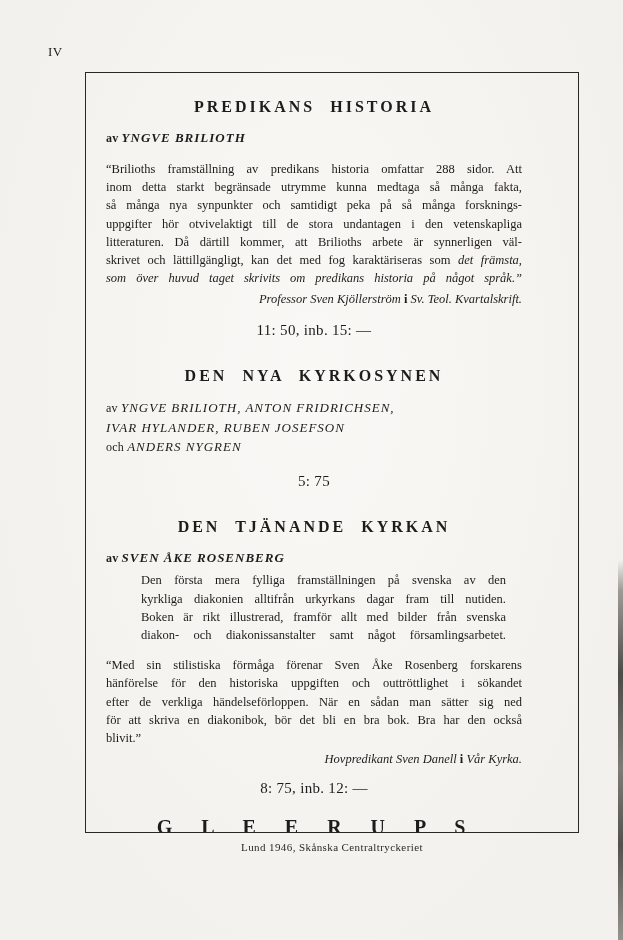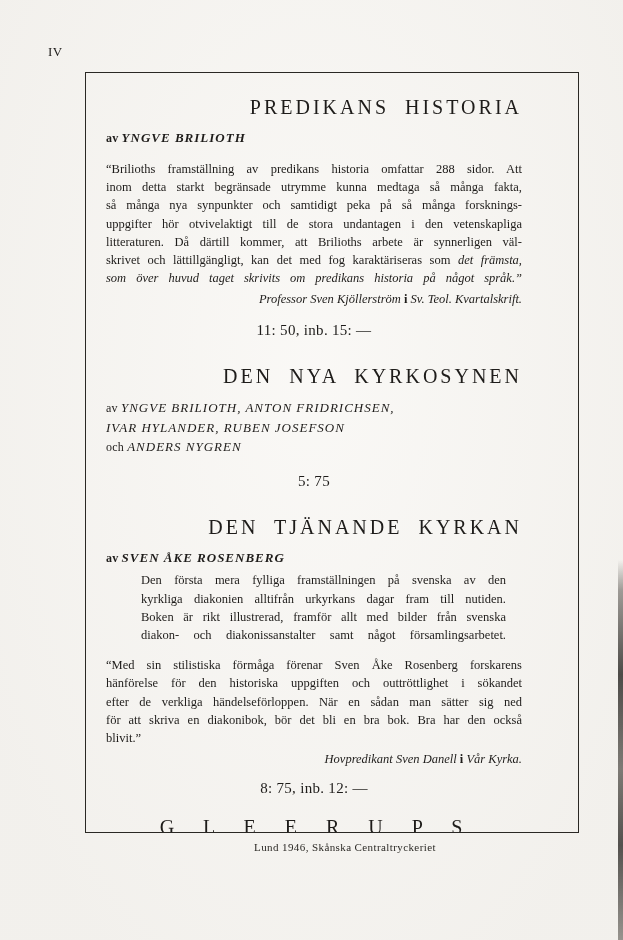--- a/index.html
+++ b/index.html
@@ -16,21 +16,21 @@
   }
   .page-number{position:absolute;left:48px;top:44px;font-size:13px;letter-spacing:0.5px;text-align:right;}
   .advert-box{
     position:absolute;left:85px;top:72px;width:494px;height:761px;
     border:1px solid #2a2824;
     box-sizing:border-box;
     padding:0 56px 0 20px;
     overflow:hidden;
   }
   .book-title{
-    text-align:right;font-weight:400;font-size:20px;line-height:20px;
+    text-align:center;font-weight:700;font-size:16px;line-height:20px;
     letter-spacing:3px;word-spacing:8px;margin-top:24px;
   }
   .t2{margin-top:26px;}
   .t3{margin-top:26px;}
   .byline{ text-align:center;font-size:13px;line-height:19px;margin-top:11px; font-style:italic;letter-spacing:1px;font-weight:bold;}
   .byline .seg-r{font-style:normal;font-size:12px;letter-spacing:0.2px;}
   .authors{ text-align:center;font-size:13px;line-height:19px;margin-top:12px;font-style:italic;letter-spacing:1px;}
   .authors .seg-r{font-style:normal;font-size:12px;letter-spacing:0.2px;}
   .para{font-size:12.5px;line-height:18.2px;margin-top:12px;}
   .intro{margin-left:35px;margin-right:16px;margin-top:3px;}
@@ -38,25 +38,25 @@
   .tline.just{text-align:justify;text-align-last:justify;}
   .seg-i{font-style:italic;}
   .seg-b{font-weight:bold;font-style:normal;}
   .attribution{font-size:12.5px;line-height:19px;margin-top:3px;font-style:italic;text-align:right;}
   .attribution .tline{text-align:right;}
   .attribution .seg-b{font-style:normal;}
   .price-line{text-align:center;font-size:15px;line-height:19px;margin-top:12px;letter-spacing:0.3px;}
   .p2{margin-top:15px;}
   .p3{margin-top:10px;}
   .publisher-name{
-    text-align:center;font-weight:400;font-size:20px;line-height:26px;
+    text-align:center;font-weight:700;font-size:20px;line-height:26px;
     letter-spacing:12px;margin-top:16px;padding-left:6px;
   }
   .printer-imprint{
-    position:absolute;left:98px;top:841px;width:494px;
+    position:absolute;left:85px;top:841px;width:494px;
     text-align:center;font-size:11px;letter-spacing:0.4px;color:#2b2925;
   }
   .scan-edge-artifact{
     position:absolute;right:0;top:560px;width:5px;height:380px;
     background:linear-gradient(to bottom,
       rgba(40,38,34,0) 0%,
       rgba(55,50,44,0.45) 8%,
       rgba(30,28,25,0.78) 30%,
       rgba(48,44,38,0.6) 55%,
       rgba(30,28,25,0.75) 75%,

